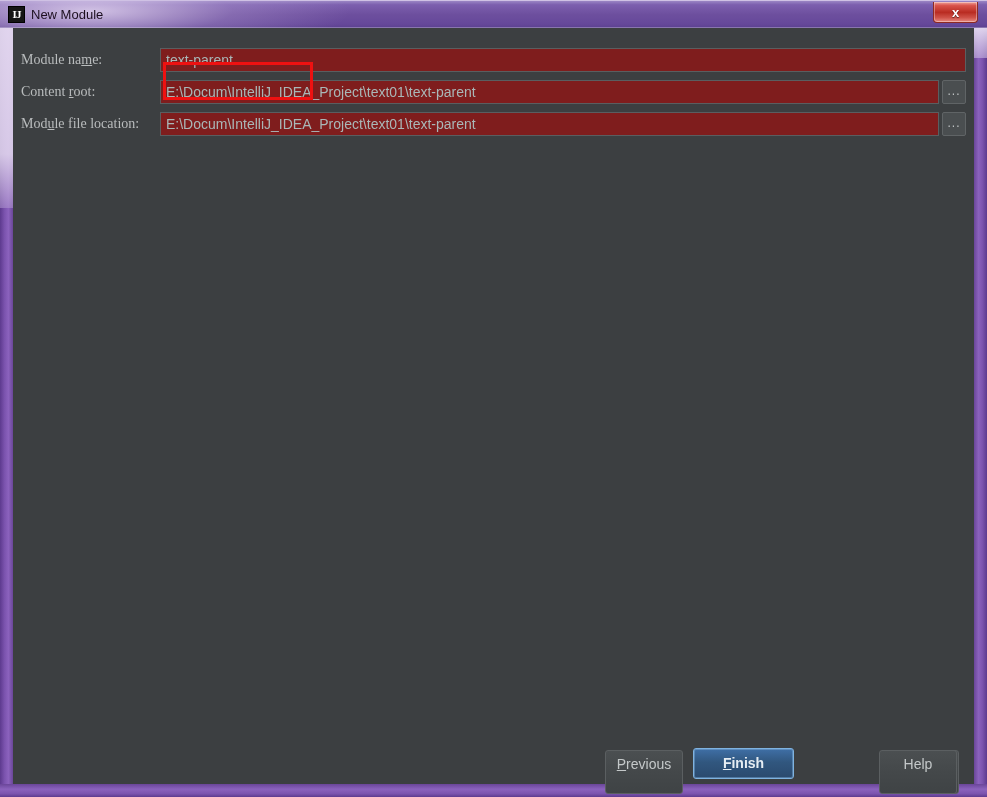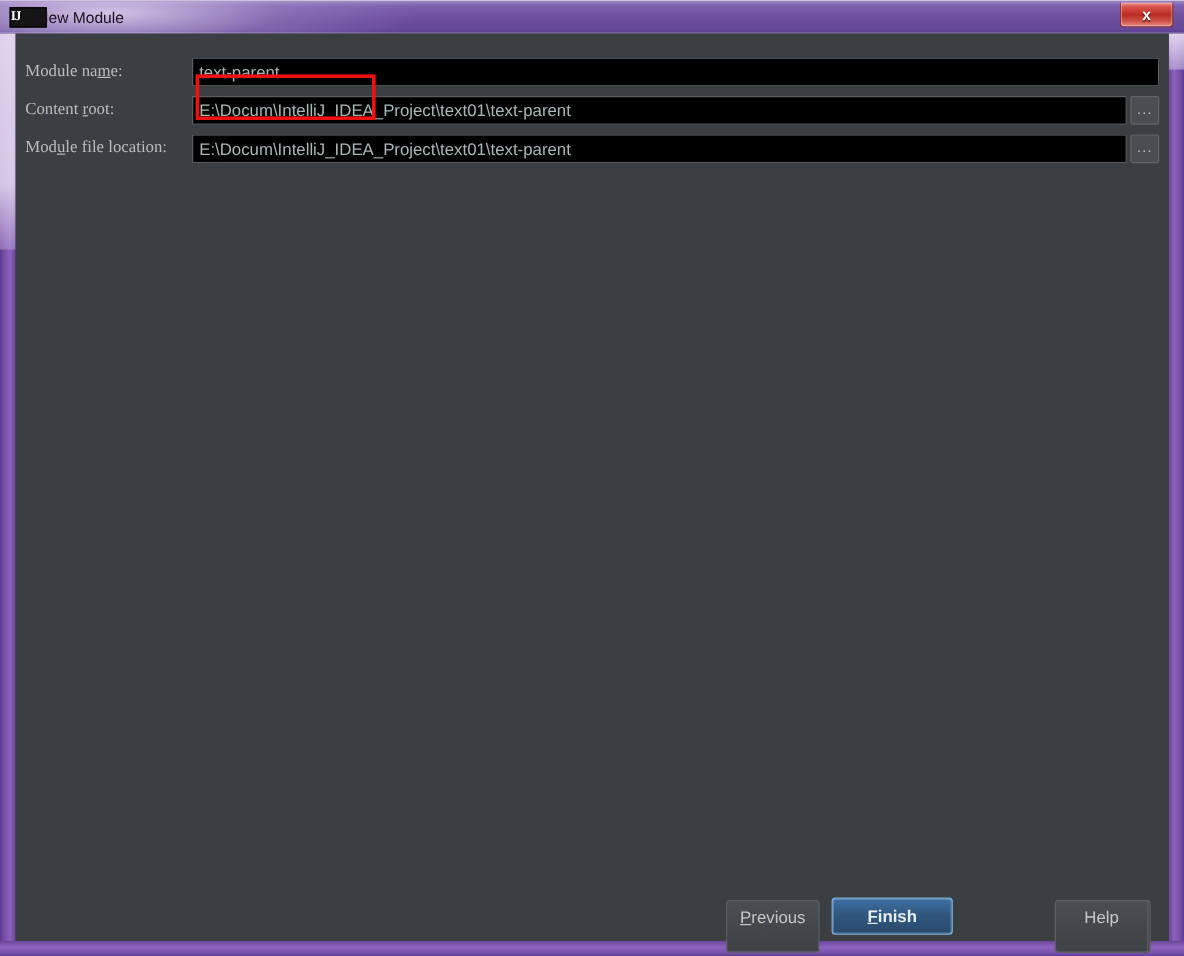--- a/index.html
+++ b/index.html
@@ -78,27 +78,28 @@
     content: "";
     position: absolute;
     left: 0; bottom: 0;
     width: 100%;
     height: 1px;
     background: rgba(255,255,255,0.28);
   }
   .title-icon {
     position: absolute;
     left: 8px; top: 5px;
-    width: 31px;
+    width: 17px;
     height: 17px;
     background: #151515;
     border: 1px solid #000;
     box-sizing: border-box;
     display: flex;
     align-items: center;
+    justify-content: center;
   }
   .title-icon span {
     color: #fff;
     font-family: "Liberation Serif", serif;
     font-size: 11px;
     font-weight: bold;
     letter-spacing: -1px;
     line-height: 1;
   }
   .title-text {
@@ -160,21 +161,21 @@
     line-height: 24px;
     white-space: nowrap;
     font-family: Liberation Serif, serif;
   }
   .field-label u { text-decoration: underline; }
 
   .text-field {
     position: absolute;
     height: 24px;
     box-sizing: border-box;
-    background: #000000;
+    background: #7f1d1d;
     border: 1px solid #5a5e60;
     color: #a9b7b7;
     font-size: 14px;
     line-height: 22px;
     padding: 0 5px;
     white-space: nowrap;
     overflow: hidden;
     cursor: text;
   }
   .browse-btn {

